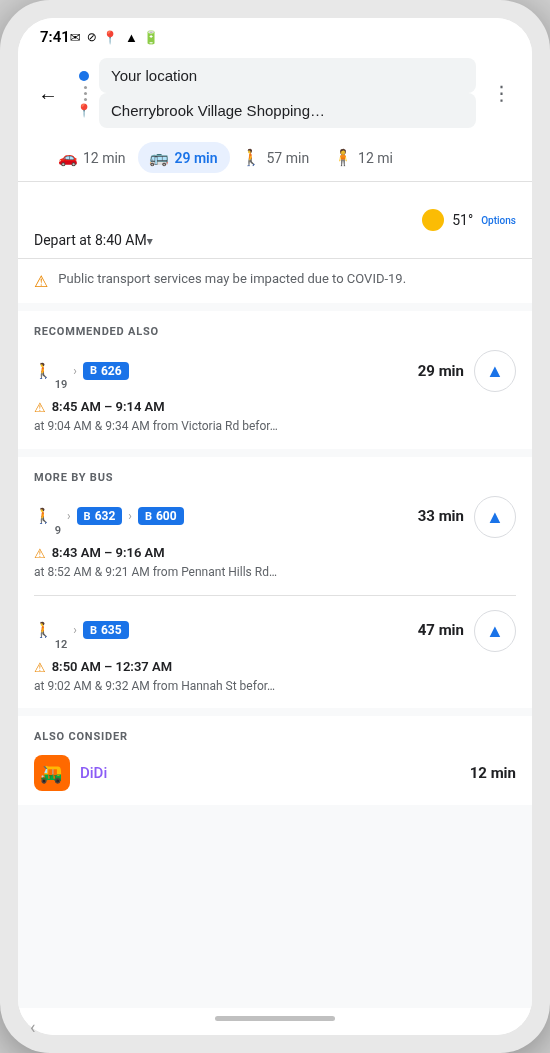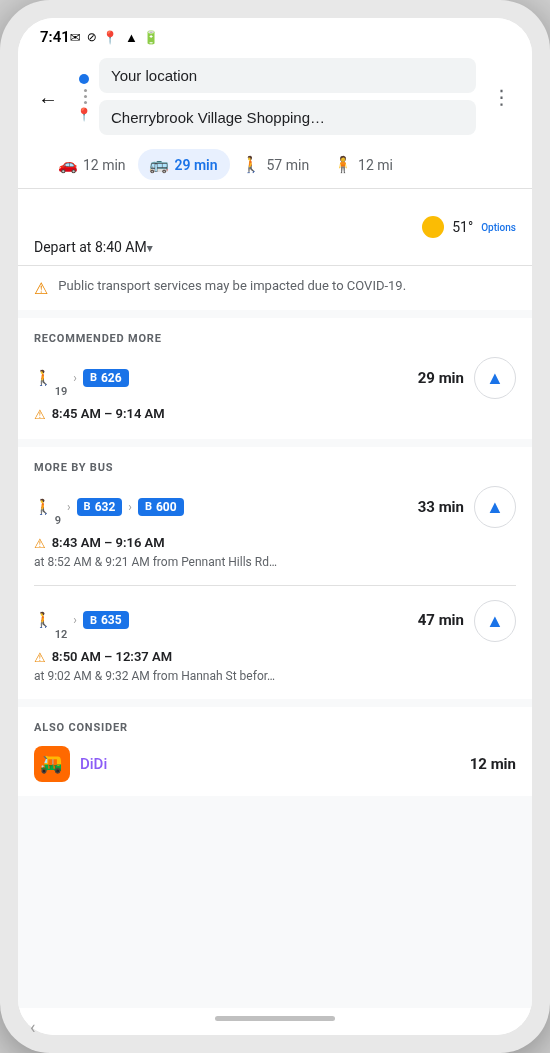--- a/index.html
+++ b/index.html
@@ -111,21 +111,20 @@
       color: #ea4335;
       font-size: 13px;
       display: flex;
       align-items: center;
       justify-content: center;
     }
     .search-inputs {
       flex: 1;
       display: flex;
       flex-direction: column;
-      gap: 7px;
     }
     .search-input-box {
       background: #f1f3f4;
       border-radius: 8px;
       padding: 9px 12px;
       font-size: 15px;
       color: #202124;
       display: flex;
       align-items: center;
       gap: 8px;
@@ -523,40 +522,41 @@
     <div class="divider"></div>
 
     <div class="scroll-content">
 
       <div class="covid-warning">
         <span class="warning-icon">⚠</span>
         <span>Public transport services may be impacted due to COVID-19.</span>
       </div>
 
       <div class="route-section">
-        <div class="section-label">RECOMMENDED MORE</div>
+        <div class="section-label">RECOMMENDED ALSO</div>
         <div class="route-card">
           <div class="route-info">
             <div class="route-steps">
               <div class="walk-badge">
                 <span class="walk-icon">🚶</span>
                 <span class="walk-num">19</span>
               </div>
               <span class="chevron-right">›</span>
               <div class="bus-badge">
                 <span class="bus-letter">B</span>
                 <span class="bus-number">626</span>
               </div>
               <span style="flex:1;"></span>
               <span class="route-time-badge">29 min</span>
             </div>
             <div class="route-warning-row">
               <span class="route-warning-icon">⚠</span>
               <span class="route-time-range">8:45 AM – 9:14 AM</span>
             </div>
+            <div class="route-sub">at 9:04 AM &amp; 9:34 AM from Victoria Rd befor…</div>
           </div>
           <div class="navigate-btn">
             <span class="nav-icon">▲</span>
           </div>
         </div>
       </div>
 
       <div class="route-section">
         <div class="section-label">MORE BY BUS</div>
 

